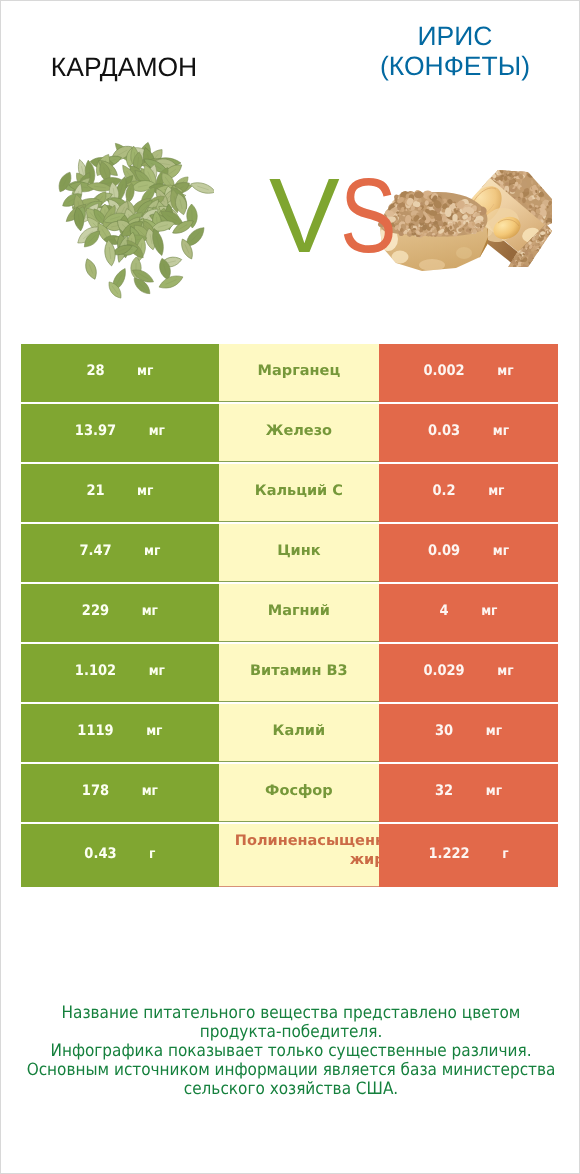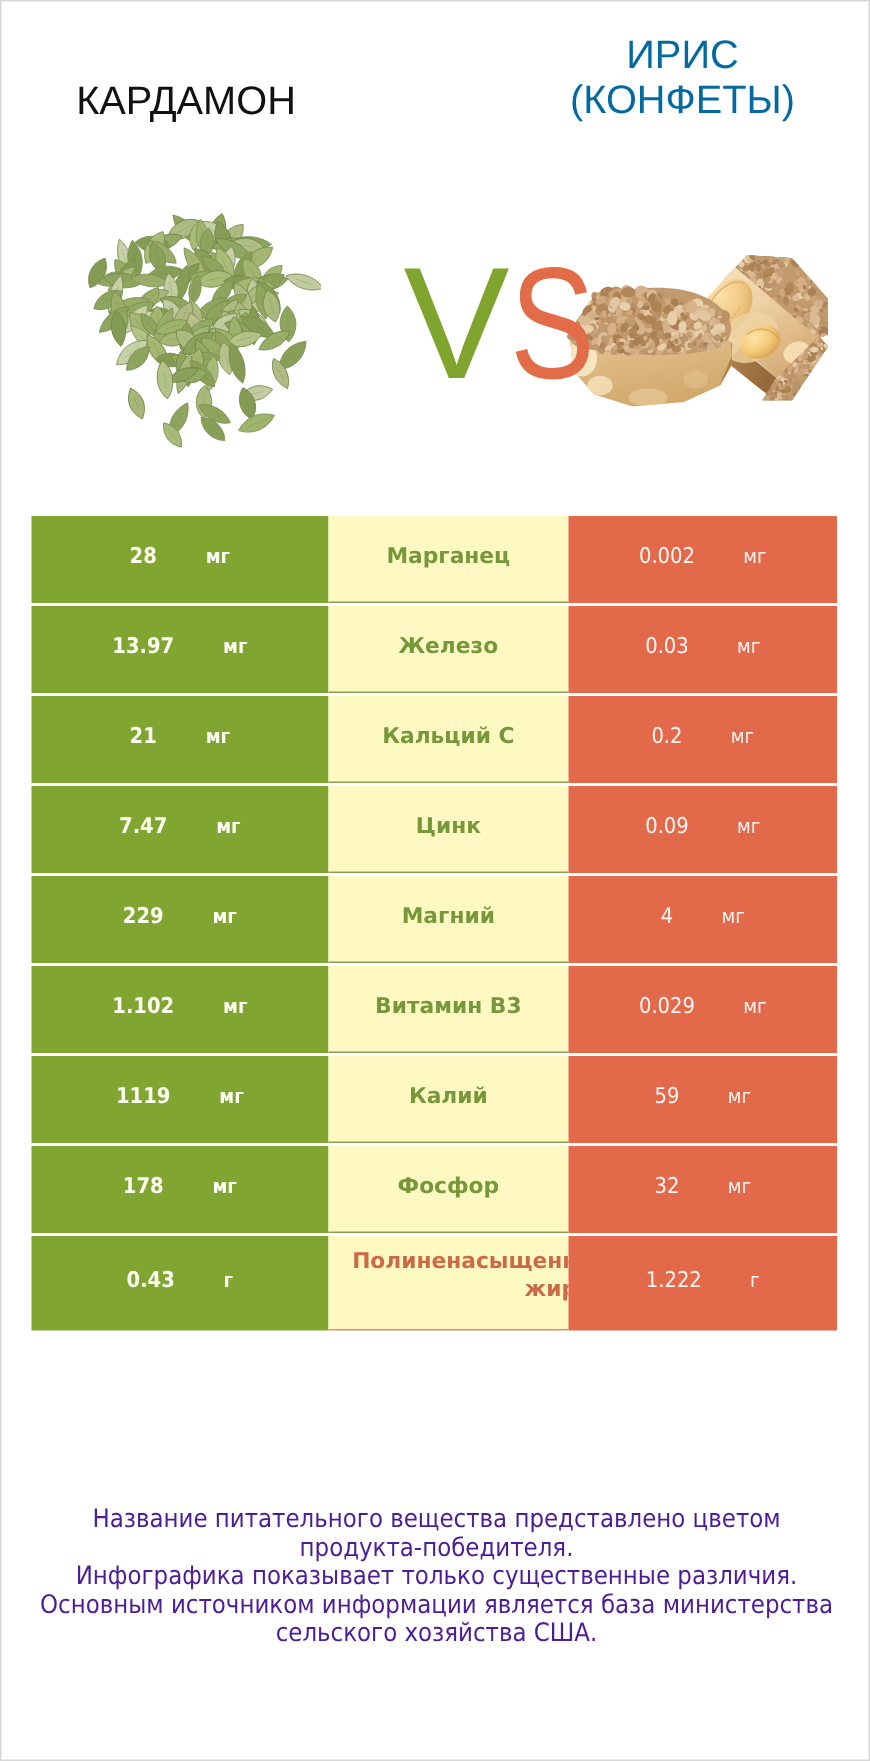--- a/index.html
+++ b/index.html
@@ -12,27 +12,27 @@
   .t-right{position:absolute;left:344px;top:21px;width:220px;text-align:center;font-family:"Liberation Sans",sans-serif;font-size:26.5px;color:#0369a1;line-height:29.5px;}
   .hero{position:absolute;top:0;left:0;width:580px;height:330px;}
   .img-left{position:absolute;left:53px;top:131px;}
   .img-right{position:absolute;left:375px;top:168px;}
   .vs{position:absolute;left:222px;top:162px;font-family:"Liberation Sans",sans-serif;font-size:106px;font-weight:400;line-height:1;margin-left:46px;}
   .vs .v{color:#7fa52f;} .vs .s{color:#e26b48;display:inline-block;transform:scaleX(0.80);transform-origin:left center;}
   table{position:absolute;left:20px;top:341px;width:537px;border-collapse:separate;border-spacing:0 2px;table-layout:fixed;}
   td{height:58px;padding:0 0 4px 0;text-align:center;vertical-align:middle;box-sizing:border-box;line-height:16px;}
   .c-left{width:179px;background:#80a631;color:#fcfff2;font-family:"DejaVu Sans Condensed","DejaVu Sans",sans-serif;font-size:14.5px;font-weight:700;}
   .c-mid{width:145px;background:#fef9c3;border-bottom:1px solid #85a054;color:#76983a;font-family:"DejaVu Sans",sans-serif;font-size:14.5px;font-weight:700;}
-  .c-right{width:162px;background:#e2694a;color:#fdf5f1;font-family:"DejaVu Sans Condensed","DejaVu Sans",sans-serif;font-size:14.5px;font-weight:400;}
+  .c-right{width:162px;background:#e2694a;color:#fdf5f1;font-family:"DejaVu Sans Condensed","DejaVu Sans",sans-serif;font-size:14.5px;font-weight:700;}
   .u{font-size:13.5px;padding-left:28px;}
   tr.win-right .c-mid{border-bottom-color:#d89177;color:#cb6b46;}
   .mid-wrap{position:relative;height:58px;overflow:hidden;}
   .mid-l1{position:absolute;left:16px;top:8.5px;white-space:nowrap;}
   .mid-l2{position:absolute;left:0;top:28px;width:179px;text-align:right;}
-  .foot{position:absolute;left:0;top:1003px;width:580px;text-align:center;font-family:"DejaVu Sans Condensed","DejaVu Sans",sans-serif;font-size:17.0px;line-height:19px;font-weight:400;color:#4c1d95;}
+  .foot{position:absolute;left:0;top:1003px;width:580px;text-align:center;font-family:"DejaVu Sans Condensed","DejaVu Sans",sans-serif;font-size:17.0px;line-height:19px;font-weight:400;color:#15803d;}
 </style>
 </head>
 <body>
 
 <div class="page">
   <div class="titles">
     <div class="t-left">КАРДАМОН</div>
     <div class="t-right">
       <div>ИРИС</div>
       <div>(КОНФЕТЫ)</div>
@@ -1501,21 +1501,21 @@
           <td class="c-right"><span>4 </span><span class="u">мг</span></td>
         </tr>
         <tr>
           <td class="c-left"><span>1.102 </span><span class="u">мг</span></td>
           <td class="c-mid">Витамин B3</td>
           <td class="c-right"><span>0.029 </span><span class="u">мг</span></td>
         </tr>
         <tr>
           <td class="c-left"><span>1119 </span><span class="u">мг</span></td>
           <td class="c-mid">Калий</td>
-          <td class="c-right"><span>59 </span><span class="u">мг</span></td>
+          <td class="c-right"><span>30 </span><span class="u">мг</span></td>
         </tr>
         <tr>
           <td class="c-left"><span>178 </span><span class="u">мг</span></td>
           <td class="c-mid">Фосфор</td>
           <td class="c-right"><span>32 </span><span class="u">мг</span></td>
         </tr>
         <tr class="win-right">
           <td class="c-left"><span>0.43 </span><span class="u">г</span></td>
           <td class="c-mid">
             <div class="mid-wrap">

